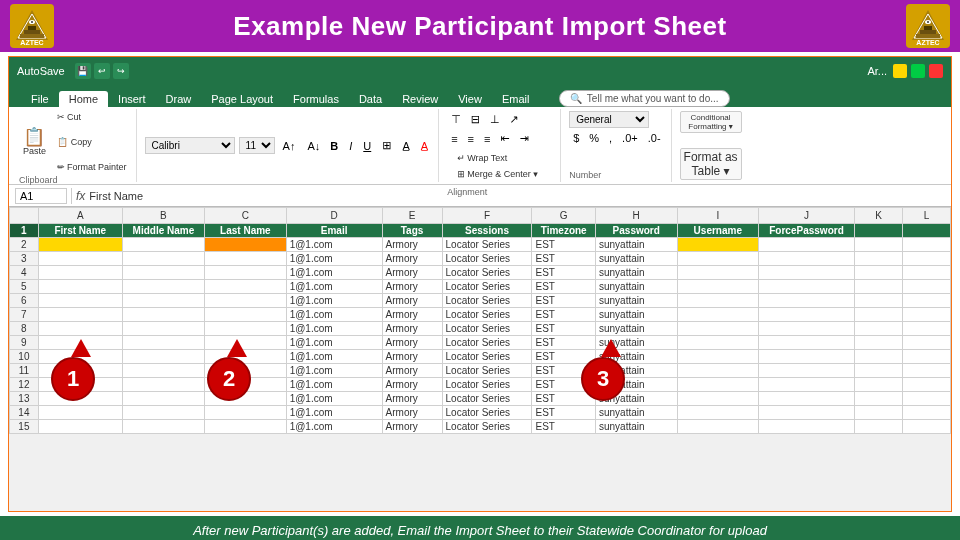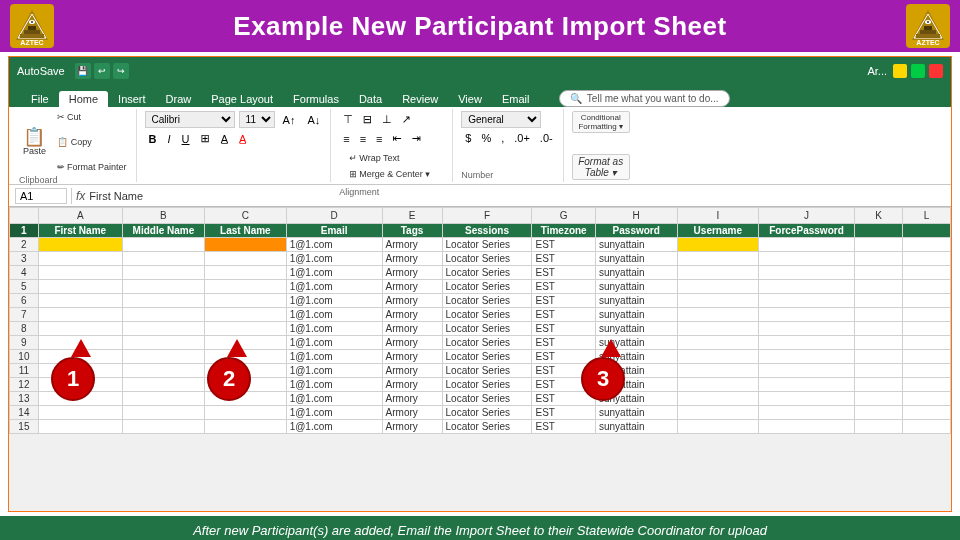--- a/index.html
+++ b/index.html
@@ -151,21 +151,21 @@
       padding: 1px 3px;
       display: flex;
       align-items: center;
       gap: 2px;
       border-radius: 2px;
     }
 
     
     .font-group {
       display: flex;
-      flex-direction: column;
+      flex-direction: row;
       gap: 2px;
       padding: 2px 6px;
       border-right: 1px solid #ddd;
       min-width: 180px;
     }
     .font-row1 {
       display: flex;
       align-items: center;
       gap: 4px;
     }
@@ -562,21 +562,21 @@
         <button class="font-btn">%</button>
         <button class="font-btn">,</button>
         <button class="font-btn">.0+</button>
         <button class="font-btn">.0-</button>
       </div>
       <div class="ribbon-group-label">Number</div>
     </div>
 
     <div class="cond-format-group">
       <button class="cond-format-btn" style="font-size:8px;">Conditional<br>Formatting ▾</button>
-      <button class="cond-format-btn" style="font-size:10px;font-style:italic;">Format as<br>Table ▾</button>
+      <button class="cond-format-btn" style="font-size:12px;">Format as<br>Table ▾</button>
     </div>
 
   </div>
 
   <div class="formula-bar">
     <input class="cell-ref" type="text" value="A1" style="">
     <div class="formula-divider"></div>
     <span class="formula-fx">fx</span>
     <span class="formula-content">First Name</span>
   </div>

